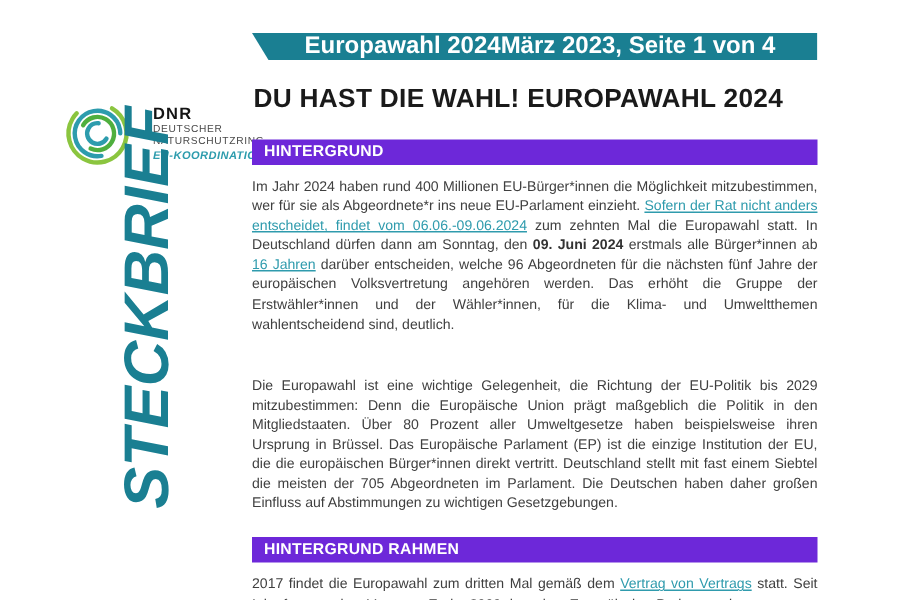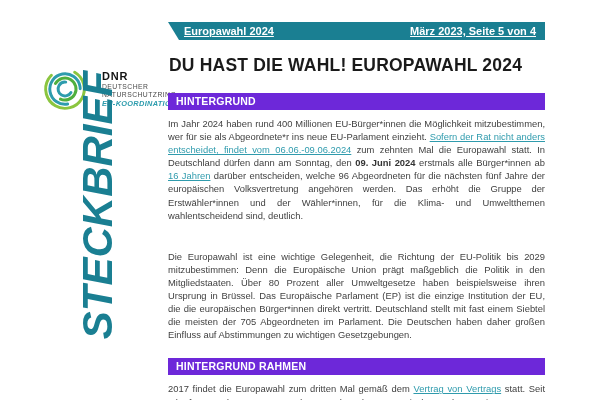--- a/index.html
+++ b/index.html
@@ -19,23 +19,23 @@
     position:absolute;left:98px;top:205px;
     transform:translate(-50%,-50%) rotate(-90deg);
     font-size:42px;font-weight:bold;font-style:italic;
     color:#1a7f92;letter-spacing:0px;white-space:nowrap;
   }
   
   .banner{
     position:absolute;left:168px;top:22px;width:377px;height:18px;
     background:#1a7f92;color:#ffffff;
     clip-path:polygon(0 0,100% 0,100% 100%,11px 100%);
-    display:flex;justify-content:space-between;align-items:center;
-    font-size:11px;font-weight:bold;
-    padding:0;box-sizing:border-box;text-decoration:underline;
+    display:flex;justify-content:center;align-items:center;
+    font-size:16px;font-weight:bold;
+    padding:0;box-sizing:border-box;
   }
   .banner .b-left{margin-left:16px;}
   .banner .b-right{margin-right:9px;}
   
   .doc-title{
     position:absolute;left:169px;top:55px;
     font-size:17.5px;font-weight:bold;color:#1a1a1a;letter-spacing:.2px;
   }
   
   .content{position:absolute;left:168px;top:93px;width:377px;}
@@ -71,21 +71,21 @@
       <span class="logo-sub">DEUTSCHER</span>
       <span class="logo-sub">NATURSCHUTZRING</span>
       <span class="logo-eu">EU-KOORDINATION</span>
     </div>
   </div>
 
   <div class="vertical-label">STECKBRIEF</div>
 
   <div class="banner">
     <span class="b-left">Europawahl 2024</span>
-    <span class="b-right">März 2023, Seite 5 von 4</span>
+    <span class="b-right">März 2023, Seite 1 von 4</span>
   </div>
 
   <div class="doc-title">DU HAST DIE WAHL! EUROPAWAHL 2024</div>
 
   <div class="content">
 
     <div class="section-bar">HINTERGRUND</div>
 
     <p class="para"><span>Im Jahr 2024 haben rund 400 Millionen EU-Bürger*innen die Möglichkeit mitzubestimmen, wer für sie als Abgeordnete*r ins neue EU-Parlament einzieht. </span><span class="link">Sofern der Rat nicht anders entscheidet, findet vom 06.06.-09.06.2024</span><span> zum zehnten Mal die Europawahl statt. In Deutschland dürfen dann am Sonntag, den </span><span class="bold">09. Juni 2024</span><span> erstmals alle Bürger*innen ab </span><span class="link">16 Jahren</span><span> darüber entscheiden, welche 96 Abgeordneten für die nächsten fünf Jahre der europäischen Volksvertretung angehören werden. Das erhöht die Gruppe der Erstwähler*innen und der Wähler*innen, für die Klima- und Umweltthemen wahlentscheidend sind, deutlich.</span></p>
 

